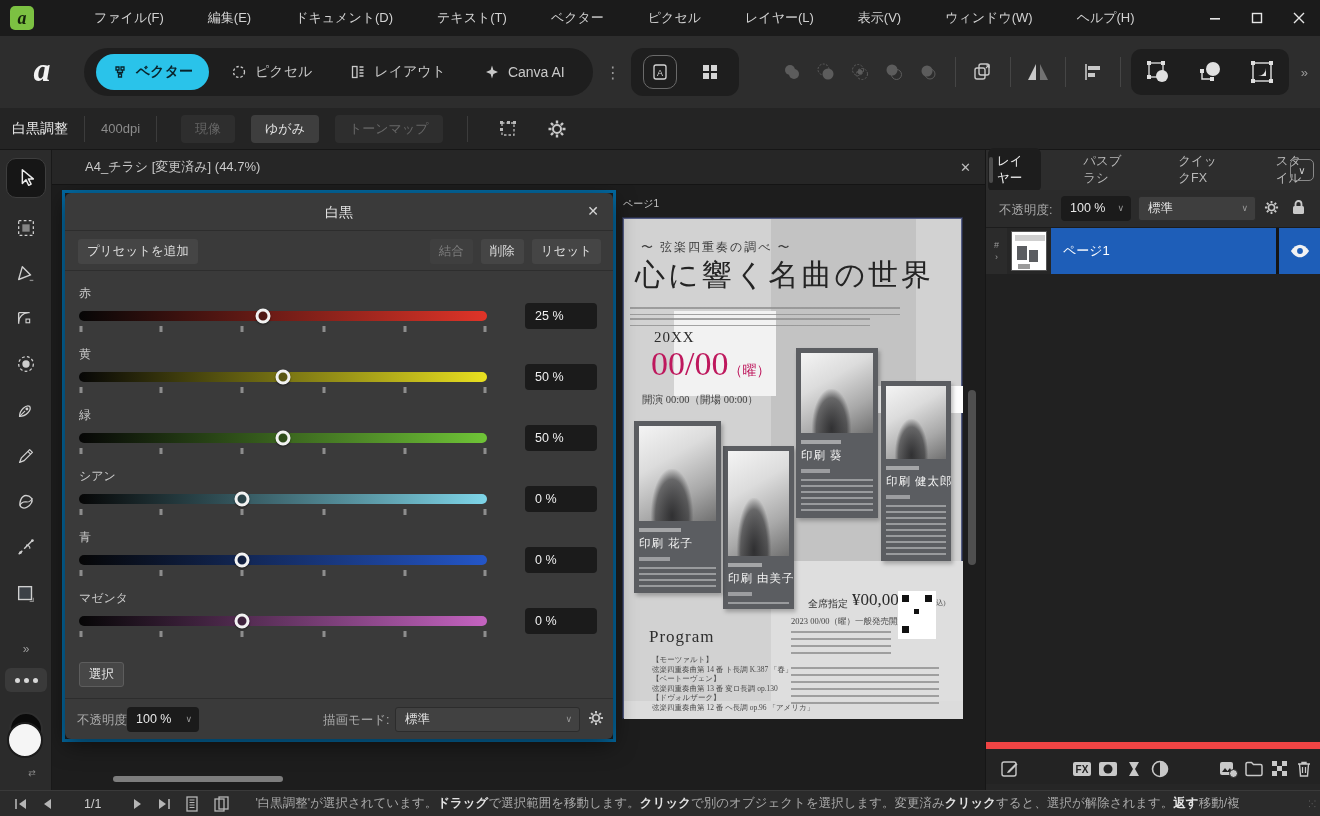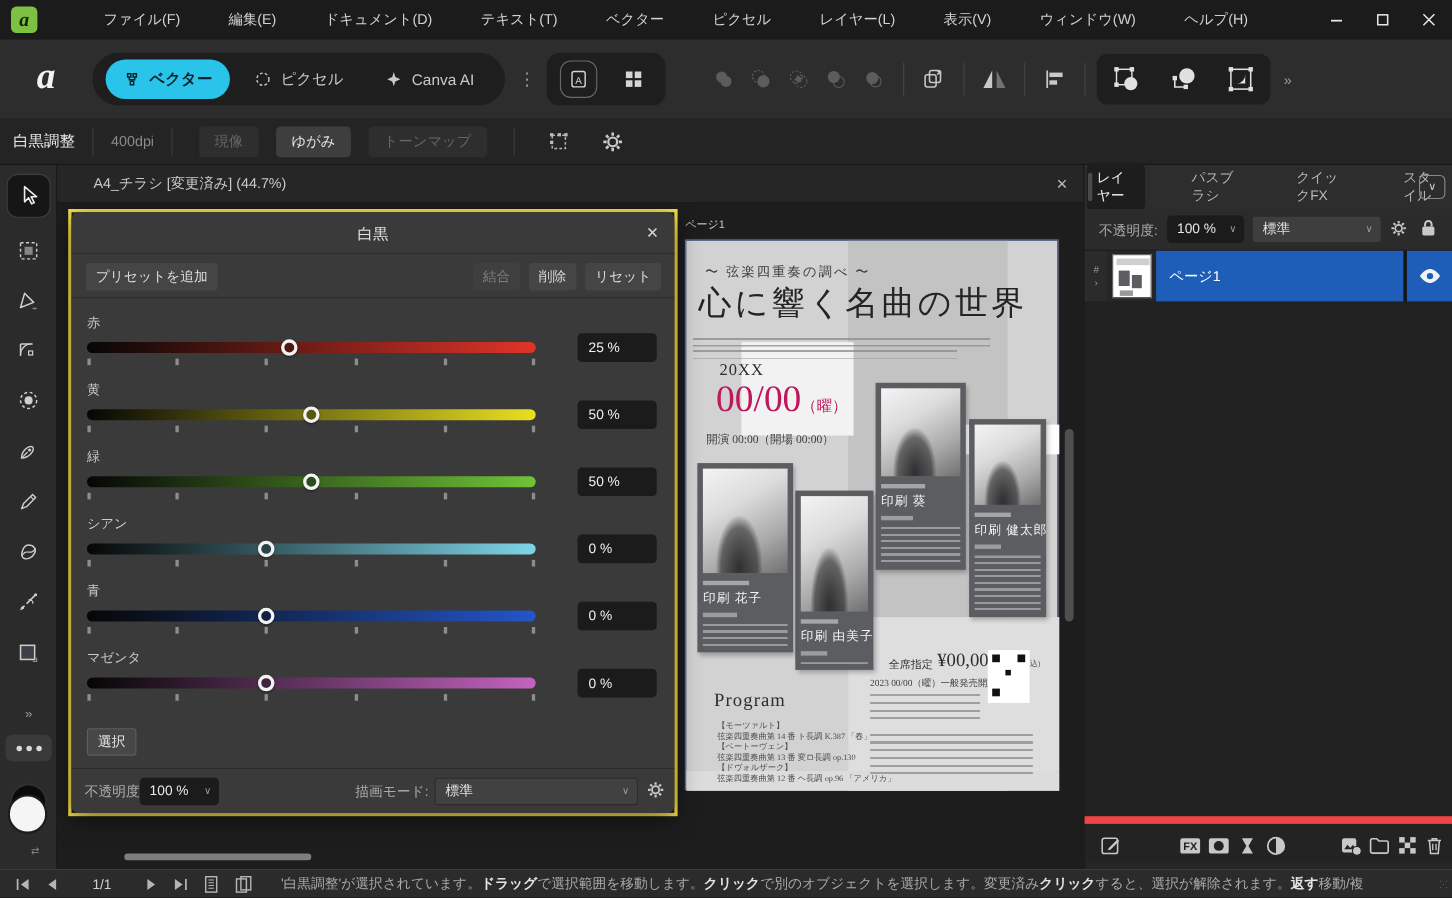--- a/index.html
+++ b/index.html
@@ -92,21 +92,21 @@
   .price-val { position:absolute; left:228px; top:371px; font-family:"Liberation Serif",serif; color:#2b2b2b; font-size:17px; }
   .price-note { position:absolute; left:303px; top:379px; font-family:"Liberation Serif",serif; color:#555; font-size:7px; }
   .fl-sale { position:absolute; left:167px; top:397px; font-family:"Liberation Serif",serif; color:#444; font-size:8.5px; }
   .qr { position:absolute; left:274px; top:372px; width:38px; height:48px; background:#fff; }
   .qr i { position:absolute; background:#111; }
 
   .vscroll { position:absolute; left:916px; top:205px; width:8px; height:175px; background:#4f4f4f; border-radius:4px; }
   .hscroll { position:absolute; left:61px; top:591px; width:170px; height:6px; background:#7d7d7d; border-radius:3px; }
 
   
-  .bw-outer { position:absolute; left:10px; top:5px; width:554px; height:552px; border:3px solid #fde047; z-index:5; }
+  .bw-outer { position:absolute; left:10px; top:5px; width:554px; height:552px; border:3px solid #0369a1; z-index:5; }
   .bw { position:absolute; left:0; top:0; width:548px; height:546px; background:#3a3a3a; border-radius:6px; box-shadow:0 6px 22px rgba(0,0,0,.5); }
   .bw-header { position:relative; height:38px; border-bottom:1px solid #2d2d2d; }
   .bw-title { position:absolute; left:0; right:0; top:11px; text-align:center; color:#e3e3e3; font-size:14px; }
   .bw-close { position:absolute; right:14px; top:10px; color:#d5d5d5; font-size:14px; }
   .bw-presetrow { position:relative; height:40px; border-bottom:1px solid #2e2e2e; }
   .bw-addpreset { position:absolute; left:13px; top:8px; background:#454545; border-radius:3px; padding:4px 9px; color:#dcdcdc; font-size:12.5px; }
   .bw-actions { position:absolute; right:12px; top:8px; display:flex; gap:8px; }
   .bw-act { background:#454545; border-radius:3px; padding:4px 9px; color:#dcdcdc; font-size:12.5px; }
   .bw-act.disabled { background:#3f3f3f; color:#7c7c7c; }
   .bw-slider { position:absolute; left:0; width:548px; height:58px; }
@@ -210,20 +210,27 @@
         <span>ベクター</span>
       </div>
       <div class="persona">
         <svg width="16" height="16" viewBox="0 0 16 16">
             <circle cx="8" cy="8" r="5.5" fill="none" stroke="#c9c9c9" stroke-width="1.3" stroke-dasharray="2.5 2"></circle>
           </svg>
         <span>ピクセル</span>
       </div>
       <div class="persona">
         <svg width="16" height="16" viewBox="0 0 16 16">
+            <rect x="2.5" y="2.5" width="4.5" height="11" fill="none" stroke="#c9c9c9" stroke-width="1.3"></rect>
+            <path d="M9.5 3h4M9.5 6h4M9.5 9h4M9.5 12h4" stroke="#c9c9c9" stroke-width="1.3"></path>
+          </svg>
+        <span>レイアウト</span>
+      </div>
+      <div class="persona">
+        <svg width="16" height="16" viewBox="0 0 16 16">
             <path d="M8 1.5L9.4 6 14 8l-4.6 2L8 14.5 6.6 10 2 8l4.6-2z" fill="#c9c9c9"></path>
           </svg>
         <span>Canva AI</span>
       </div>
     </div>
     <div class="kebab">⋮</div>
     <div class="tool-group">
       <div class="icon-btn ring">
         <svg width="20" height="20" viewBox="0 0 20 20">
             <rect x="4" y="3" width="12" height="14" rx="2" fill="none" stroke="#d5d5d5" stroke-width="1.3"></rect>

